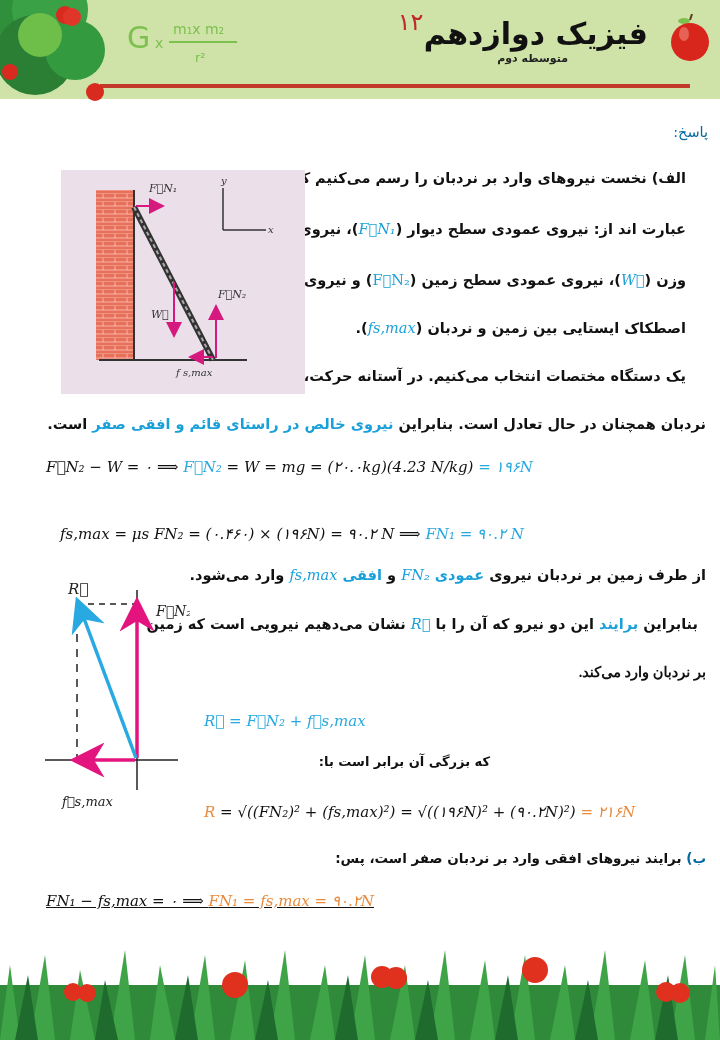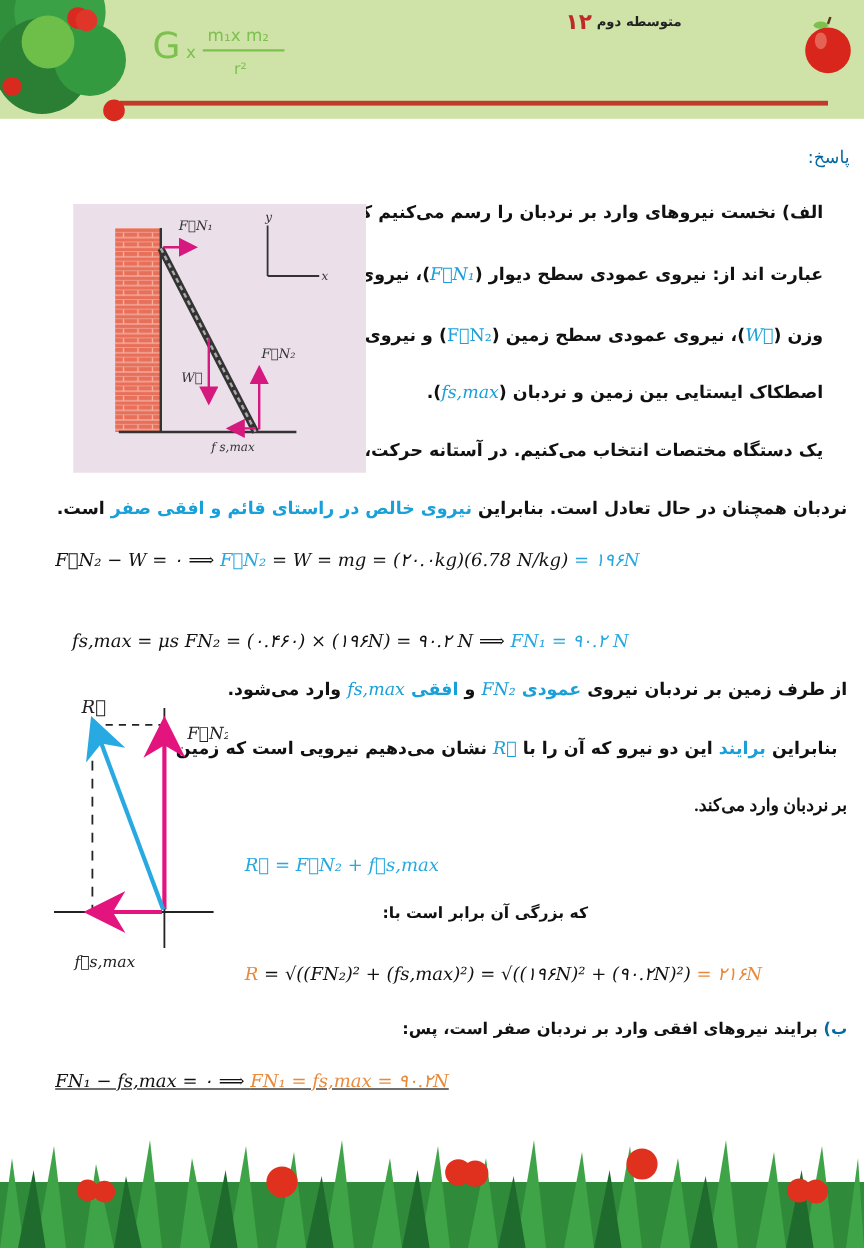--- a/index.html
+++ b/index.html
@@ -4,21 +4,21 @@
 <style>
   html, body { margin:0; padding:0; }
   body { width:720px; height:1040px; position:relative; overflow:hidden; background:#ffffff;
          font-family:"DejaVu Sans", sans-serif; color:#111; }
   .header { position:absolute; left:0; top:0; width:720px; height:99px; background:#cfe3a8; }
   .header-line { position:absolute; left:100px; right:30px; top:84px; height:4px; background:#c23b2a; }
   .tree { position:absolute; left:-20px; top:-20px; width:140px; height:130px; }
   .formula { position:absolute; left:125px; top:10px; width:130px; height:60px; }
   .brand { position:absolute; right:72px; top:14px; direction:rtl; text-align:right; }
   .brand-title { font-family:"DejaVu Sans", sans-serif; font-weight:bold; font-size:30px; color:#111; letter-spacing:0px; line-height:40px; }
-  .brand-grade { color:#c0282a; font-size:18px; font-weight:bold; position:absolute; left:-26px; top:-6px; }
+  .brand-grade { color:#c0282a; font-size:24px; font-weight:normal; position:absolute; left:-26px; top:-6px; }
   .brand-sub { font-size:11px; font-weight:bold; color:#222; margin-right:80px; margin-top:-2px; }
   .apple { position:absolute; right:8px; top:14px; width:44px; height:48px; }
 
   .rtl { direction:rtl; text-align:right; position:absolute; font-weight:bold; font-size:14.5px; line-height:20px; white-space:nowrap; }
   .orange { color:#0369a1; }
   .blue { color:#1aa0d8; }
   .math { position:absolute; font-family:"DejaVu Serif", serif; font-style:italic; font-size:15px; white-space:nowrap; direction:ltr; }
   .math .blue { color:#27a8e0; }
   .math .orange { color:#e98a3a; }
 
@@ -47,20 +47,21 @@
 
   <svg class="formula" viewBox="0 0 130 60">
     <text x="2" y="38" font-family="DejaVu Sans, sans-serif" font-size="30" fill="#7cc04e">G</text>
     <text x="30" y="38" font-family="DejaVu Sans, sans-serif" font-size="14" fill="#7cc04e">x</text>
     <text x="48" y="24" font-family="DejaVu Sans, sans-serif" font-size="14" fill="#7cc04e">m₁x m₂</text>
     <line x1="44" y1="32" x2="112" y2="32" stroke="#7cc04e" stroke-width="2"></line>
     <text x="70" y="52" font-family="DejaVu Sans, sans-serif" font-size="13" fill="#7cc04e">r²</text>
   </svg>
 
   <div class="brand">
+    <div class="brand-title">فیزیک دوازدهم</div>
     <span class="brand-grade">۱۲</span>
     <div class="brand-sub">متوسطه دوم</div>
   </div>
 
   <svg class="apple" viewBox="0 0 44 48">
     <path d="M22 6 L24 0" stroke="#5a3a1a" stroke-width="2"></path>
     <ellipse cx="16" cy="7" rx="6" ry="3" fill="#7cc04e"></ellipse>
     <circle cx="22" cy="28" r="19" fill="#d8261c"></circle>
     <ellipse cx="16" cy="20" rx="5" ry="7" fill="#f08a7a" opacity="0.6"></ellipse>
   </svg>
@@ -121,21 +122,21 @@
     <text x="160" y="14" font-family="DejaVu Serif, serif" font-style="italic" font-size="10" fill="#333">y</text>
     <text x="207" y="63" font-family="DejaVu Serif, serif" font-style="italic" font-size="10" fill="#333">x</text>
     <text x="88" y="22" font-family="DejaVu Serif, serif" font-style="italic" font-size="11" fill="#333">F⃗N₁</text>
     <text x="90" y="148" font-family="DejaVu Serif, serif" font-style="italic" font-size="11" fill="#333">W⃗</text>
     <text x="157" y="128" font-family="DejaVu Serif, serif" font-style="italic" font-size="11" fill="#333">F⃗N₂</text>
     <text x="115" y="206" font-family="DejaVu Serif, serif" font-style="italic" font-size="10" fill="#333">f s,max</text>
   </svg>
 </div>
 
 <div class="math" style="left:46px; top:458px;">
-  <span>F⃗N₂ − W = ۰  ⟹ </span><span class="blue">F⃗N₂</span><span> = W = mg = (۲۰.۰kg)(6.78 N/kg) </span><span class="blue">= ۱۹۶N</span>
+  <span>F⃗N₂ − W = ۰  ⟹ </span><span class="blue">F⃗N₂</span><span> = W = mg = (۲۰.۰kg)(4.23 N/kg) </span><span class="blue">= ۱۹۶N</span>
 </div>
 
 <div class="math" style="left:46px; top:525px;margin-left:14px;">
   <span>fs,max = μs FN₂ = (۰.۴۶۰) × (۱۹۶N) = ۹۰.۲ N  ⟹ </span><span class="blue">FN₁ = ۹۰.۲ N</span>
 </div>
 
 <div class="rtl" style="right:14px; top:565px;">
   <span>از طرف زمین بر نردبان نیروی</span>
   <span class="blue">عمودی</span>
   <span class="blue" style="font-family:'DejaVu Serif',serif;font-style:italic;font-weight:normal;">FN₂</span>

